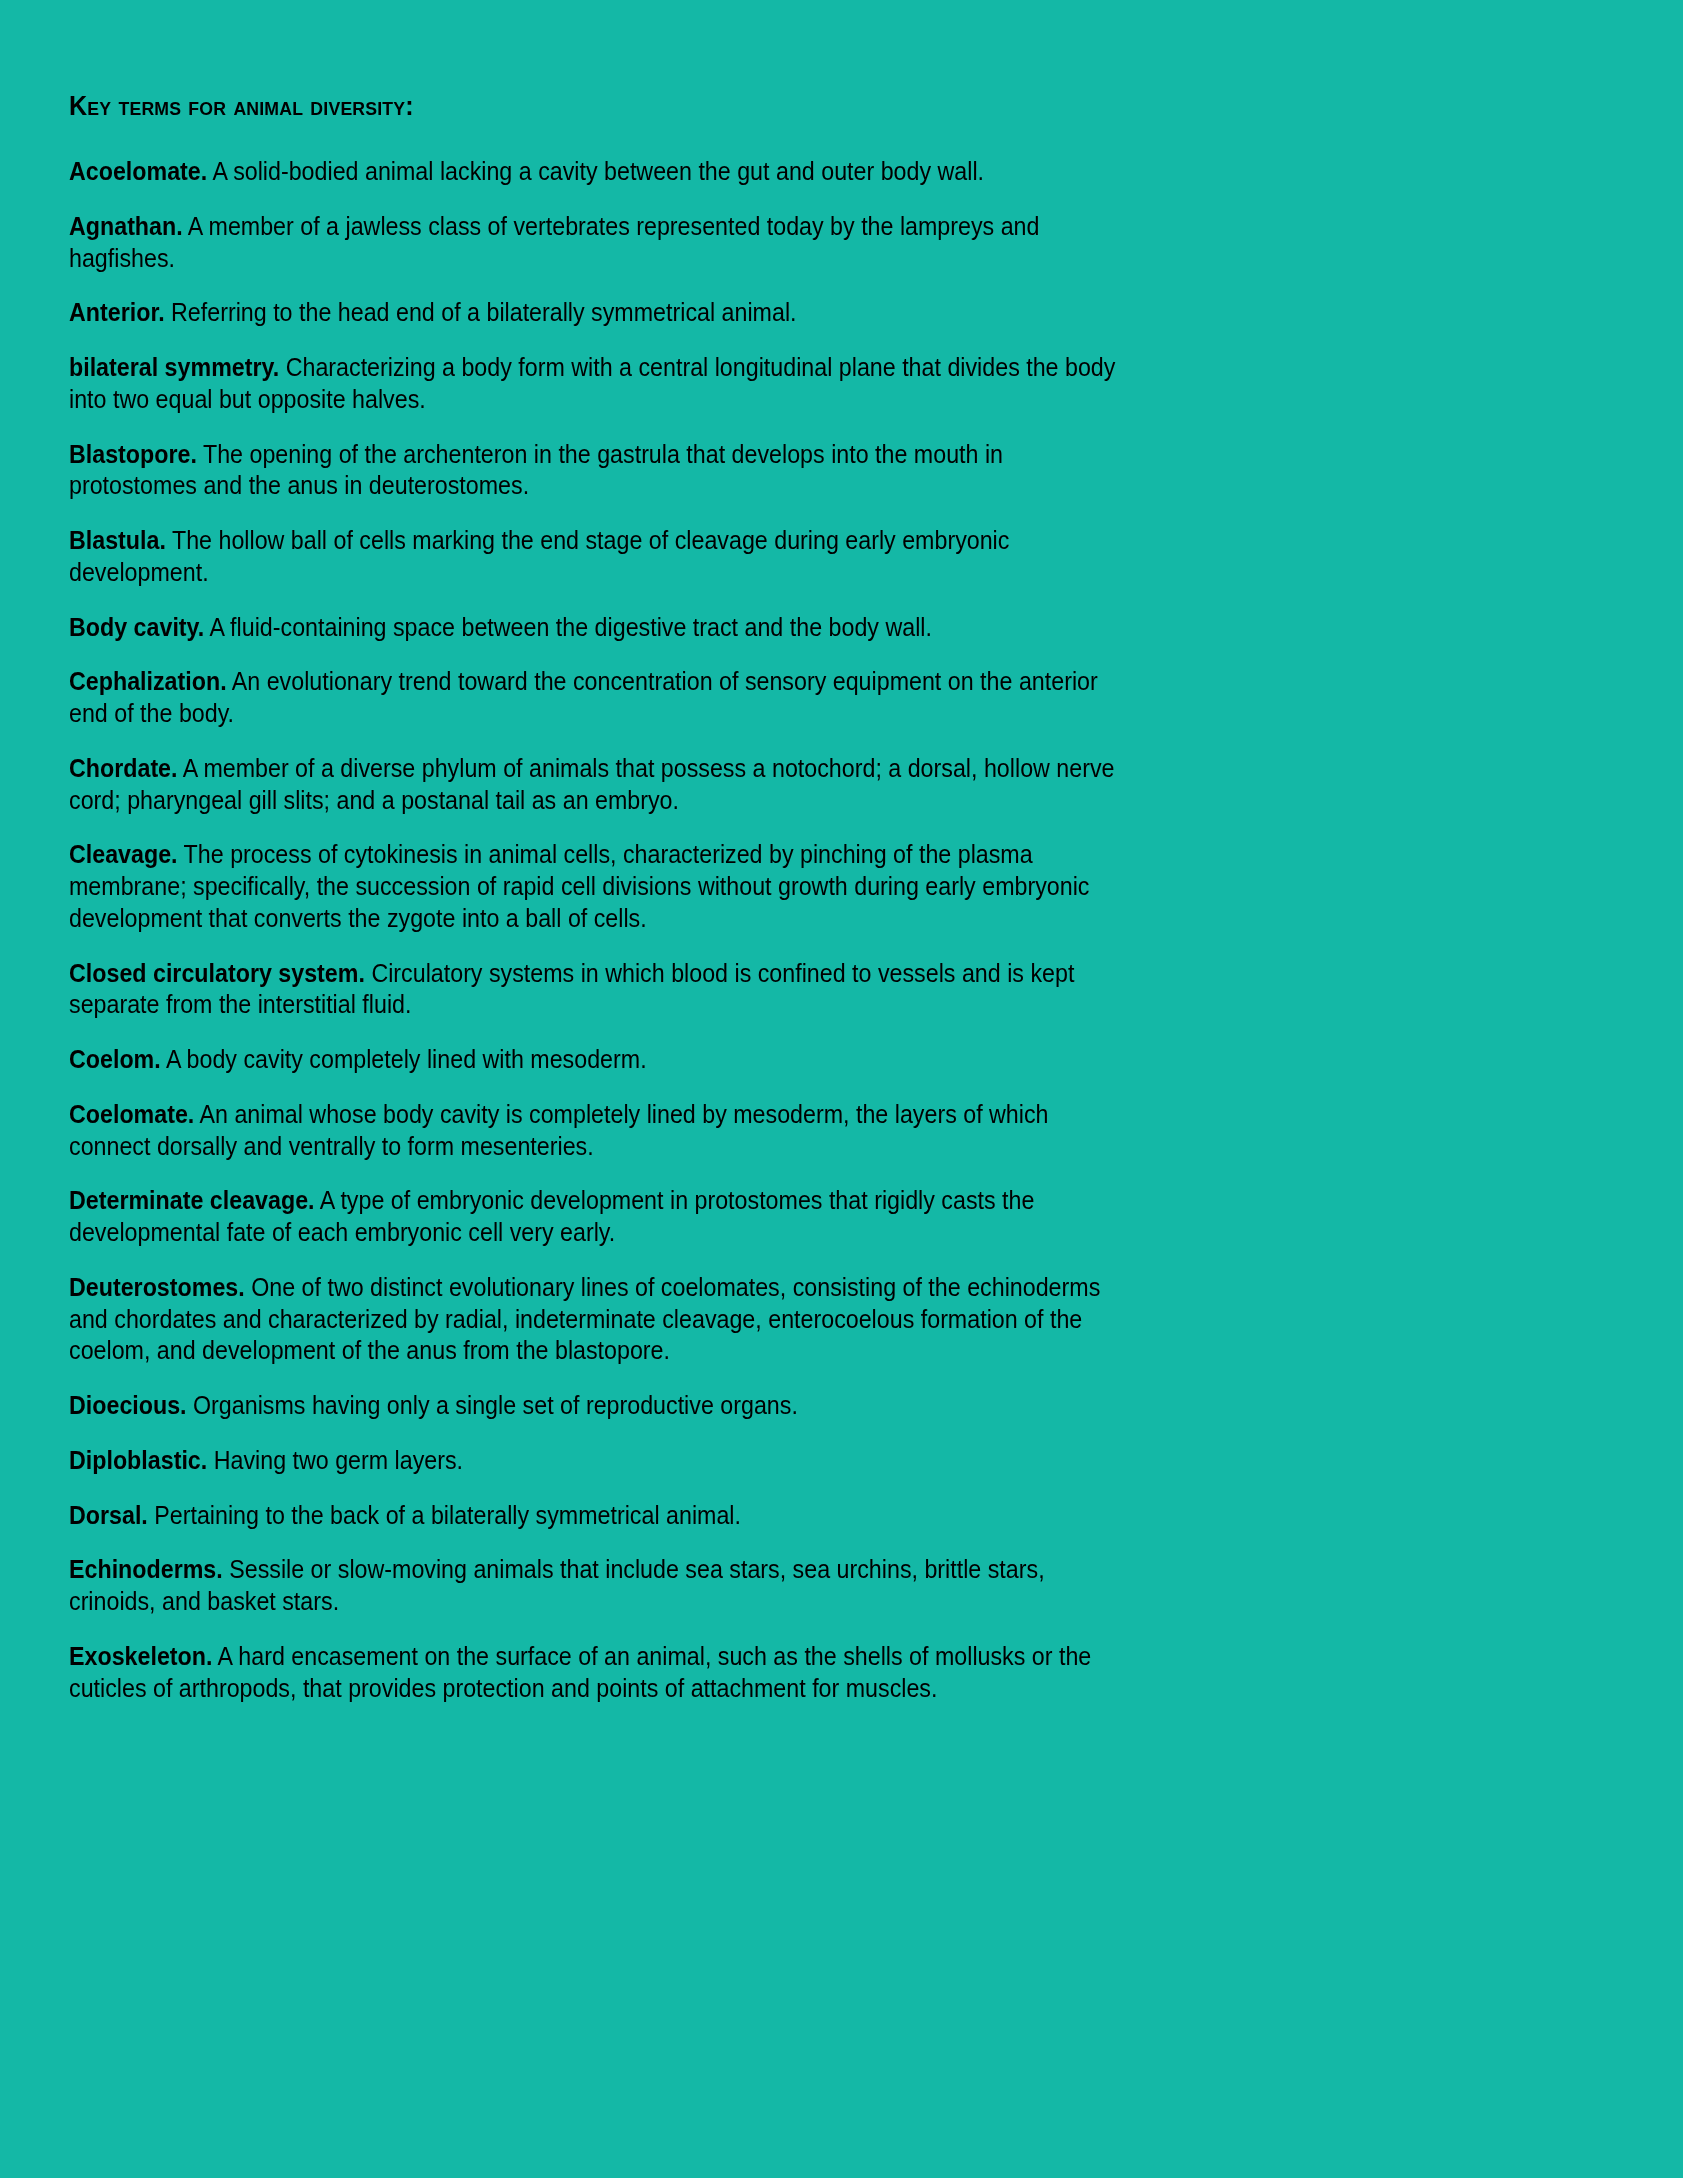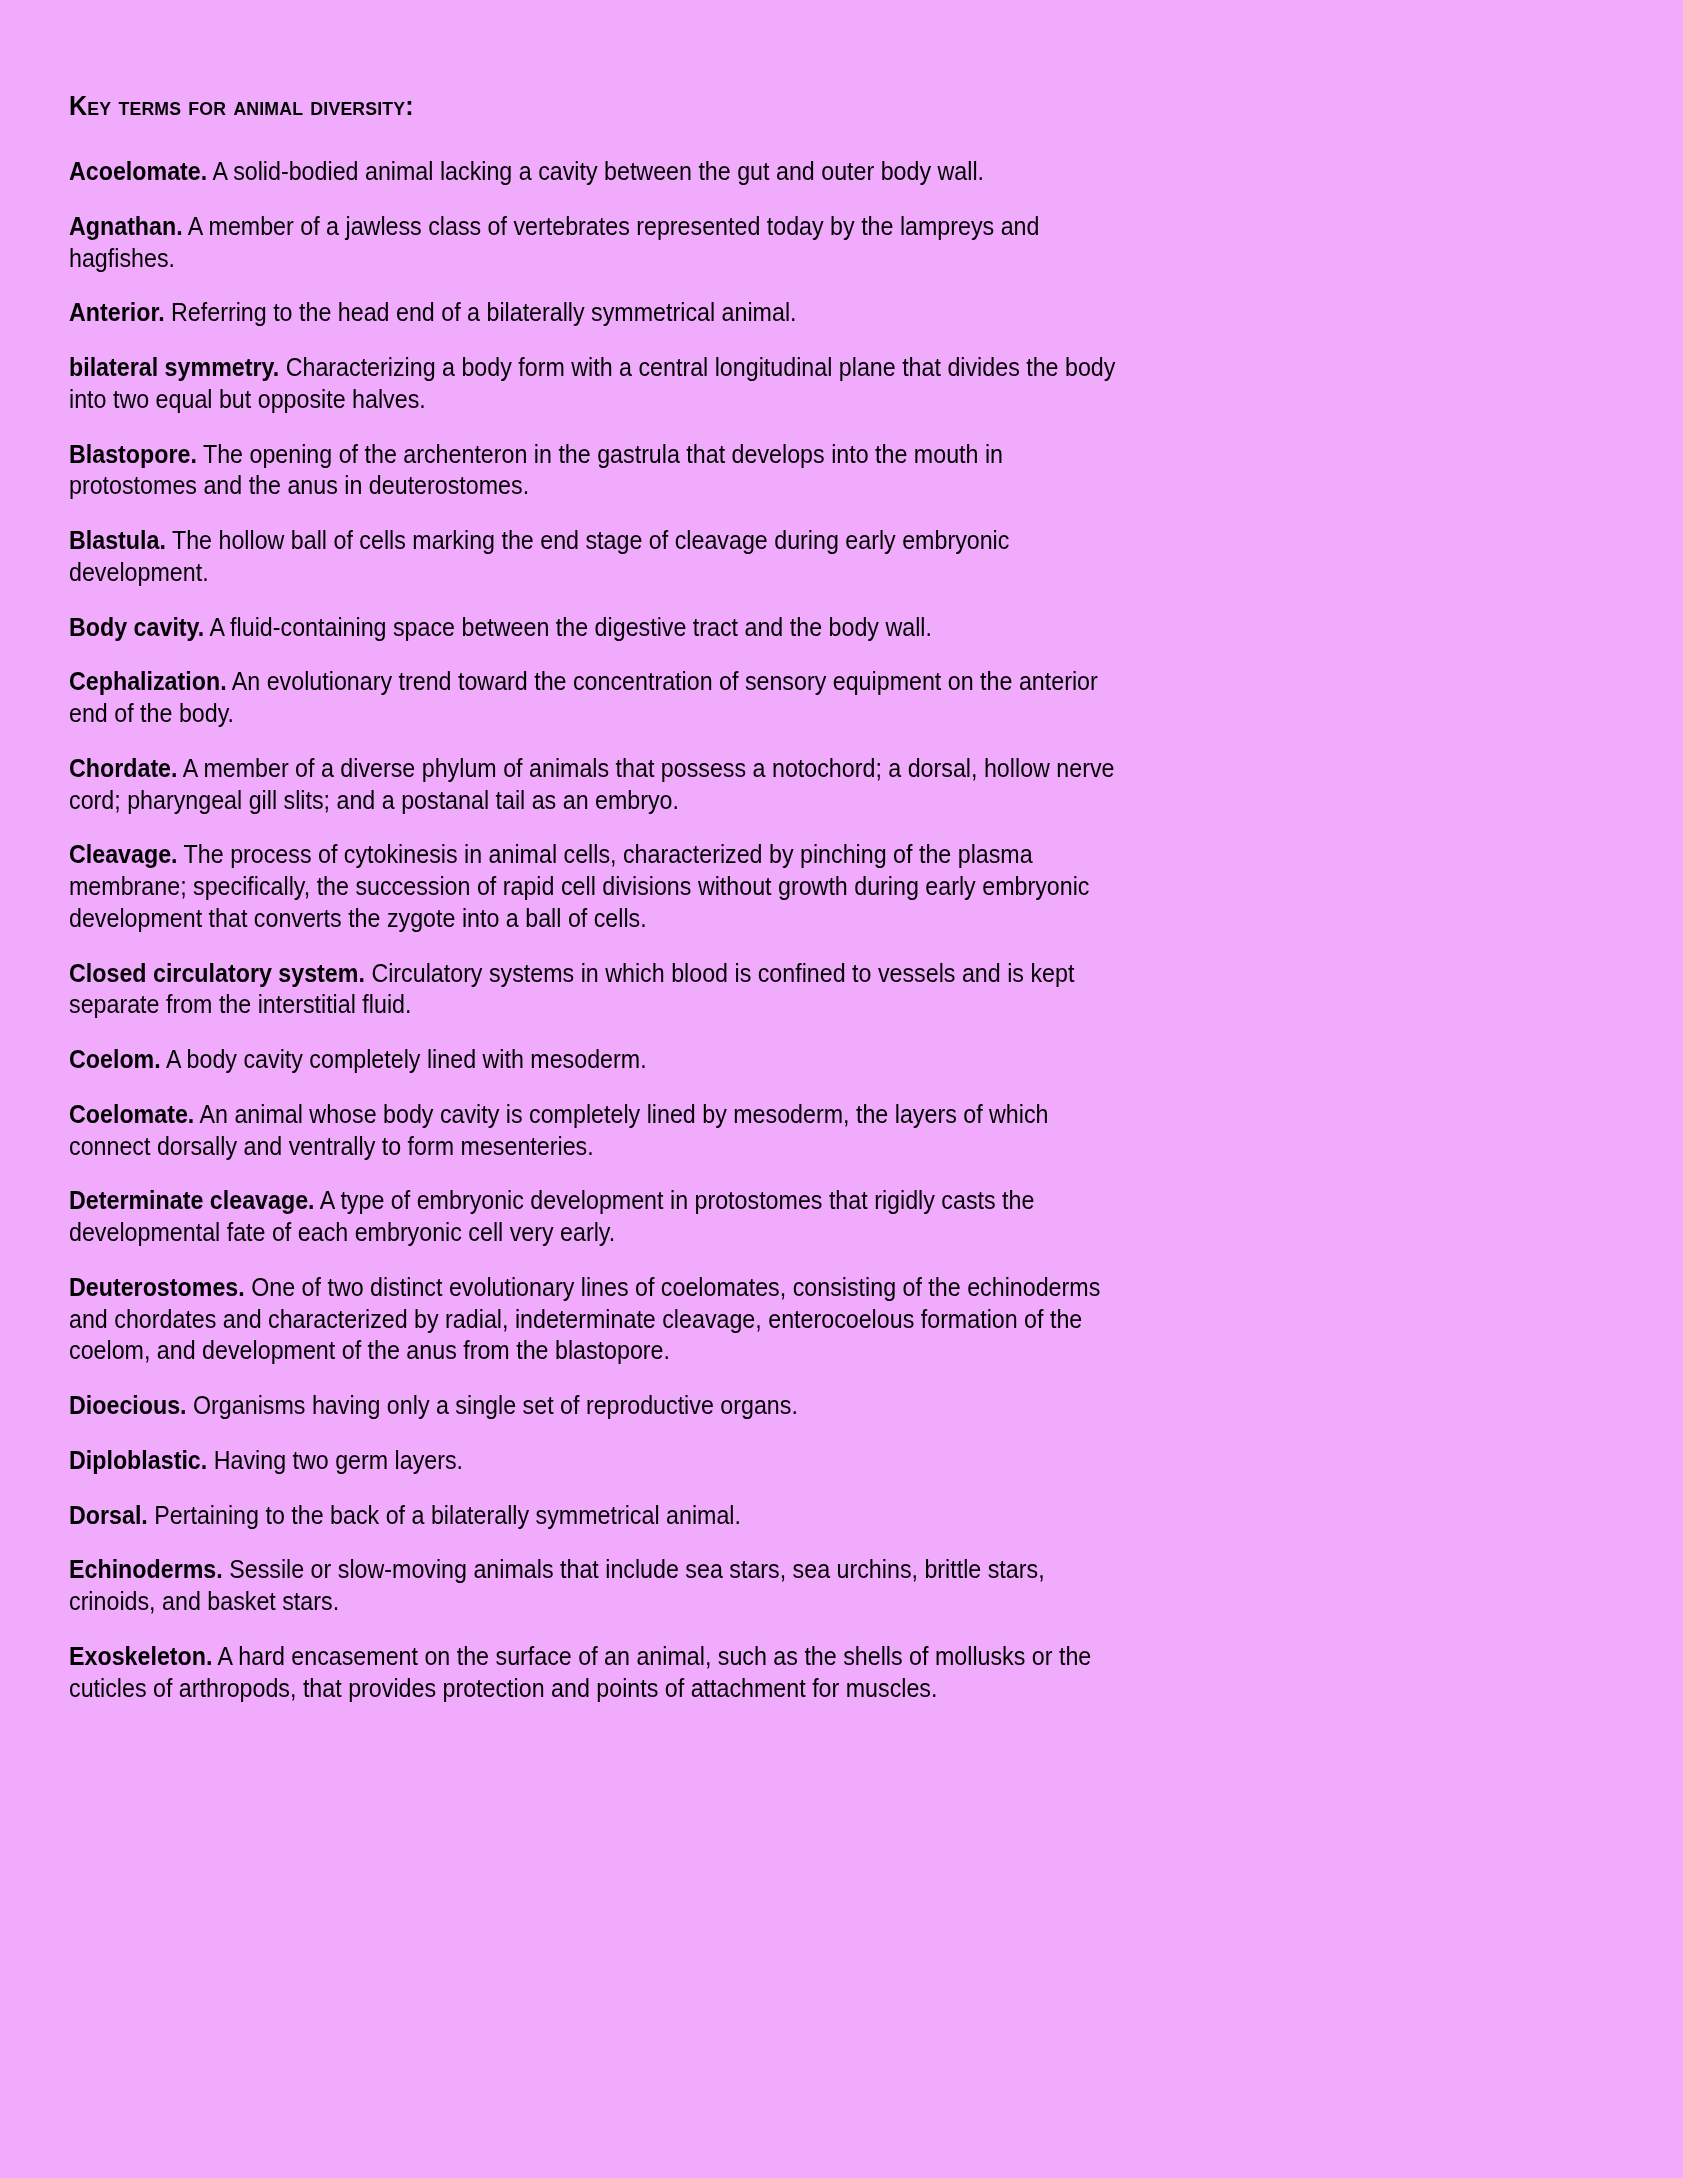--- a/index.html
+++ b/index.html
@@ -11,21 +11,21 @@
     width: 1683px;
     height: 2178px;
     font-family: "Liberation Sans Narrow", "Liberation Sans", "DejaVu Sans", sans-serif;
     color: #000000;
     -webkit-font-smoothing: antialiased;
   }
   .page {
     position: relative;
     width: 1683px;
     height: 2178px;
-    background: #f0abfc;
+    background: #14b8a6;
     box-sizing: border-box;
   }
   .content {
     position: absolute;
     left: 69px;
     top: 91px;
     width: 1054px;
   }
   .doc-title {
     font-weight: bold;

